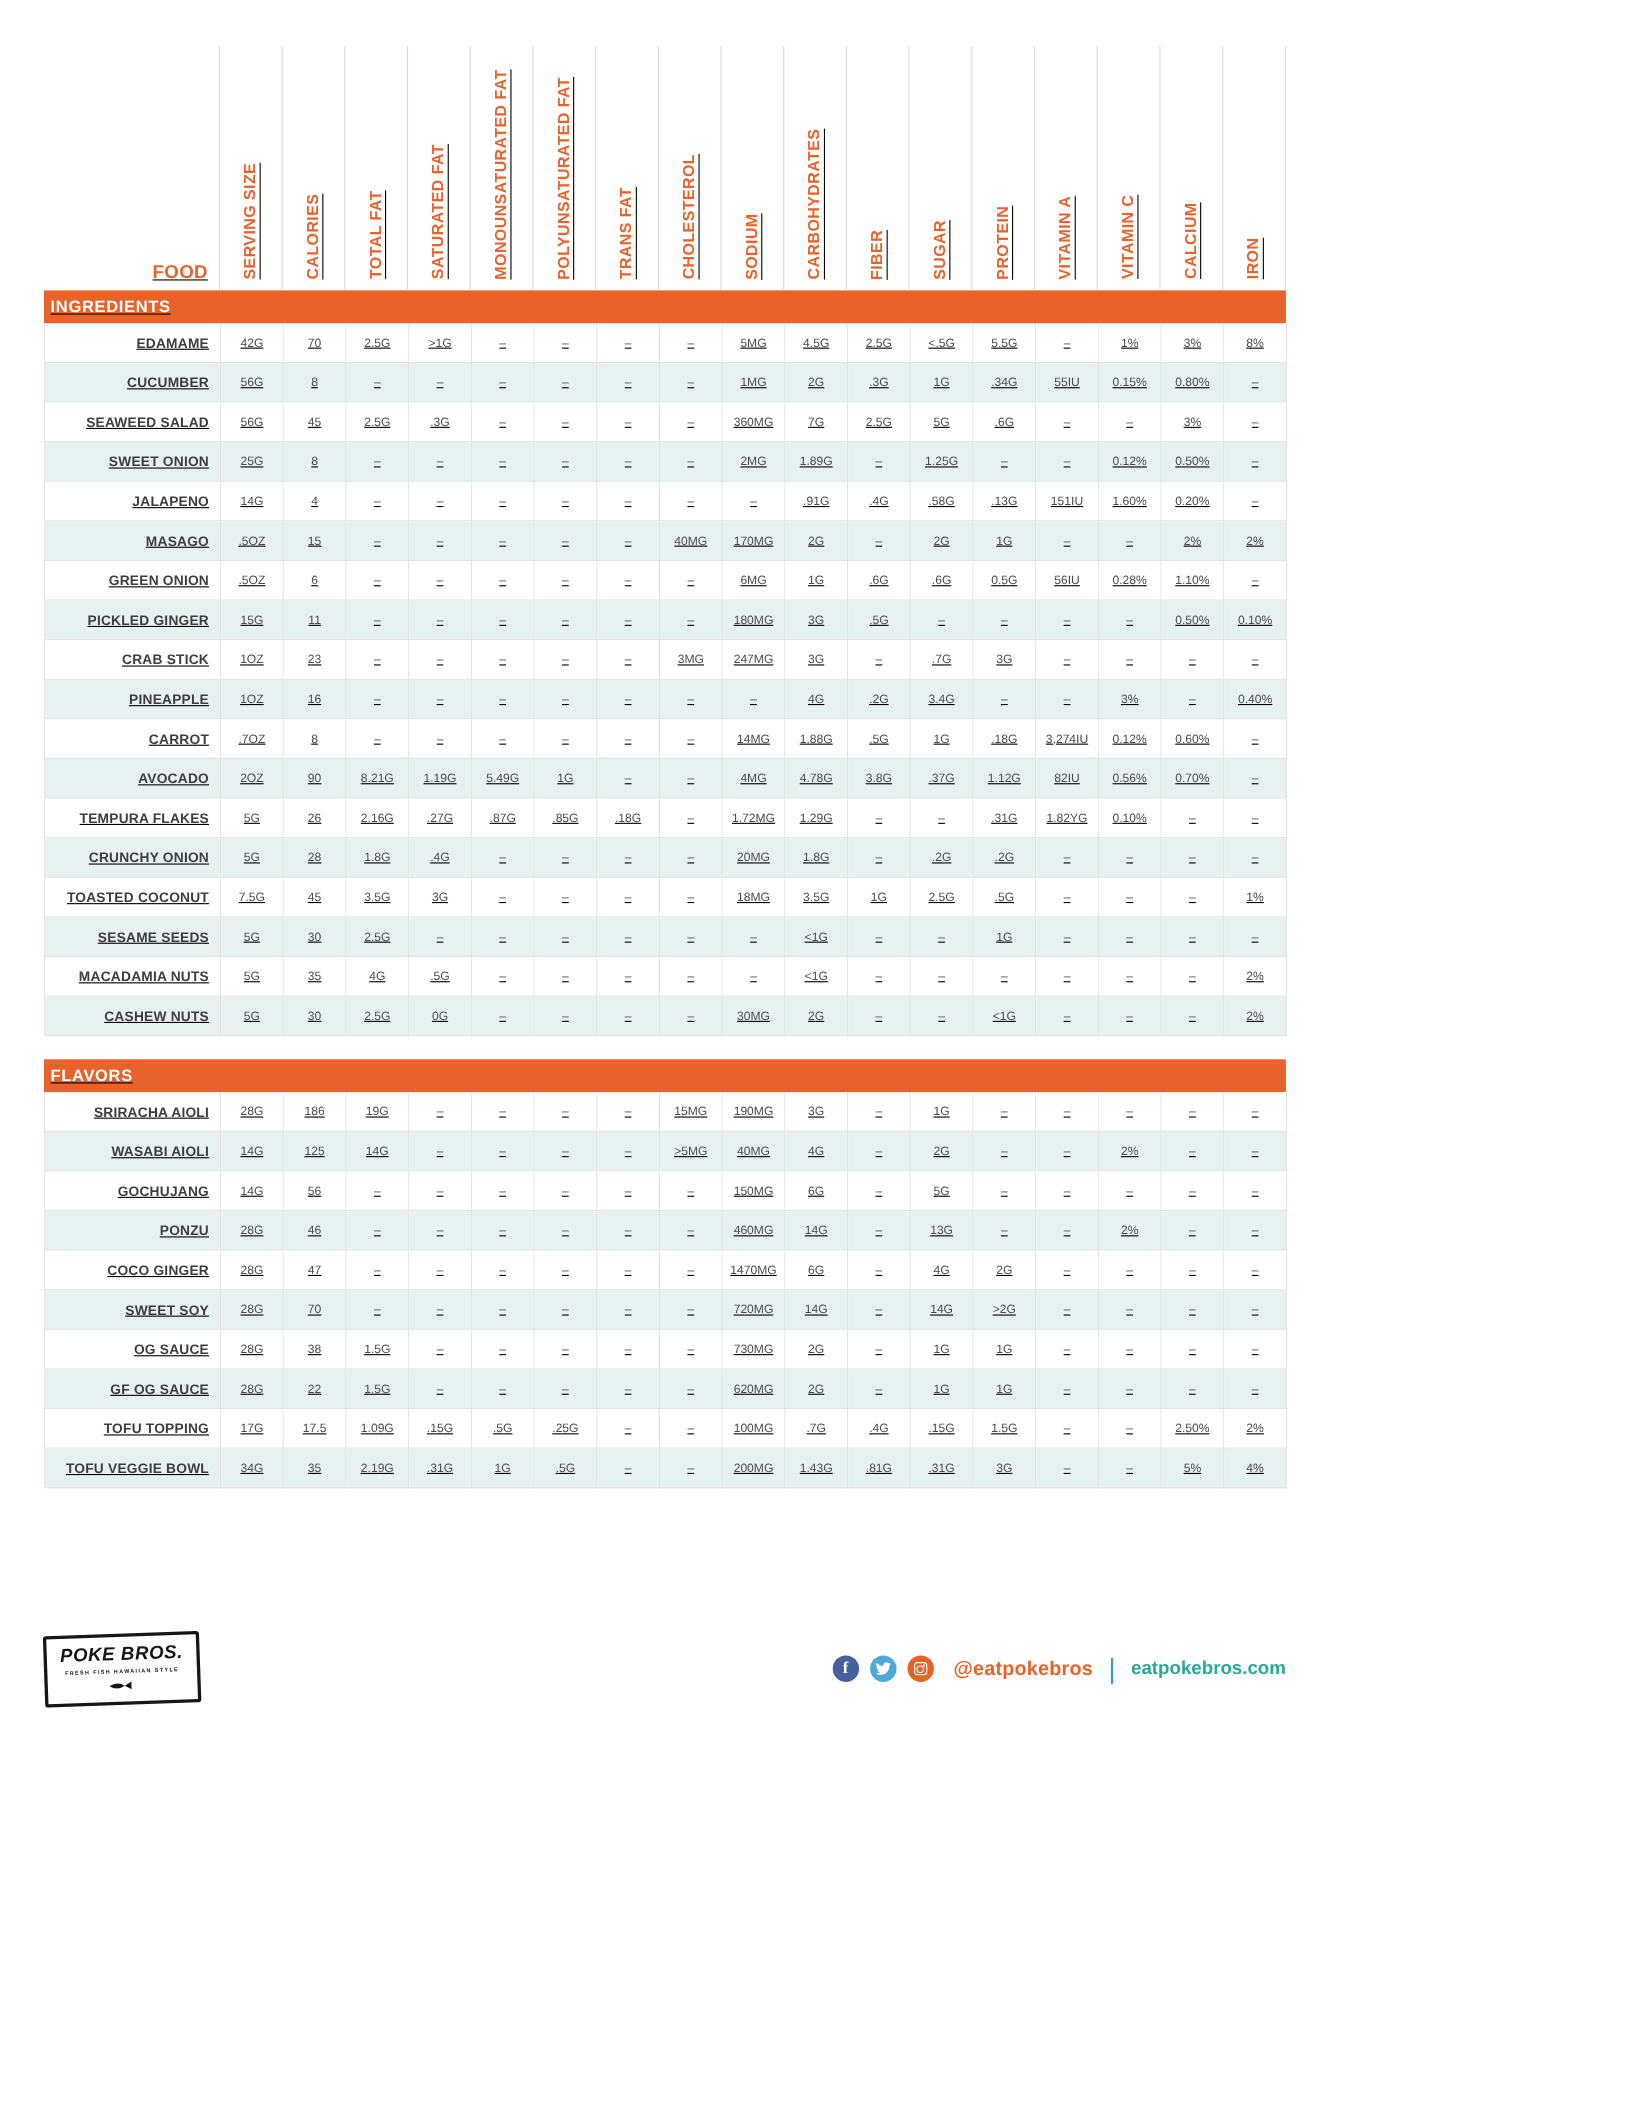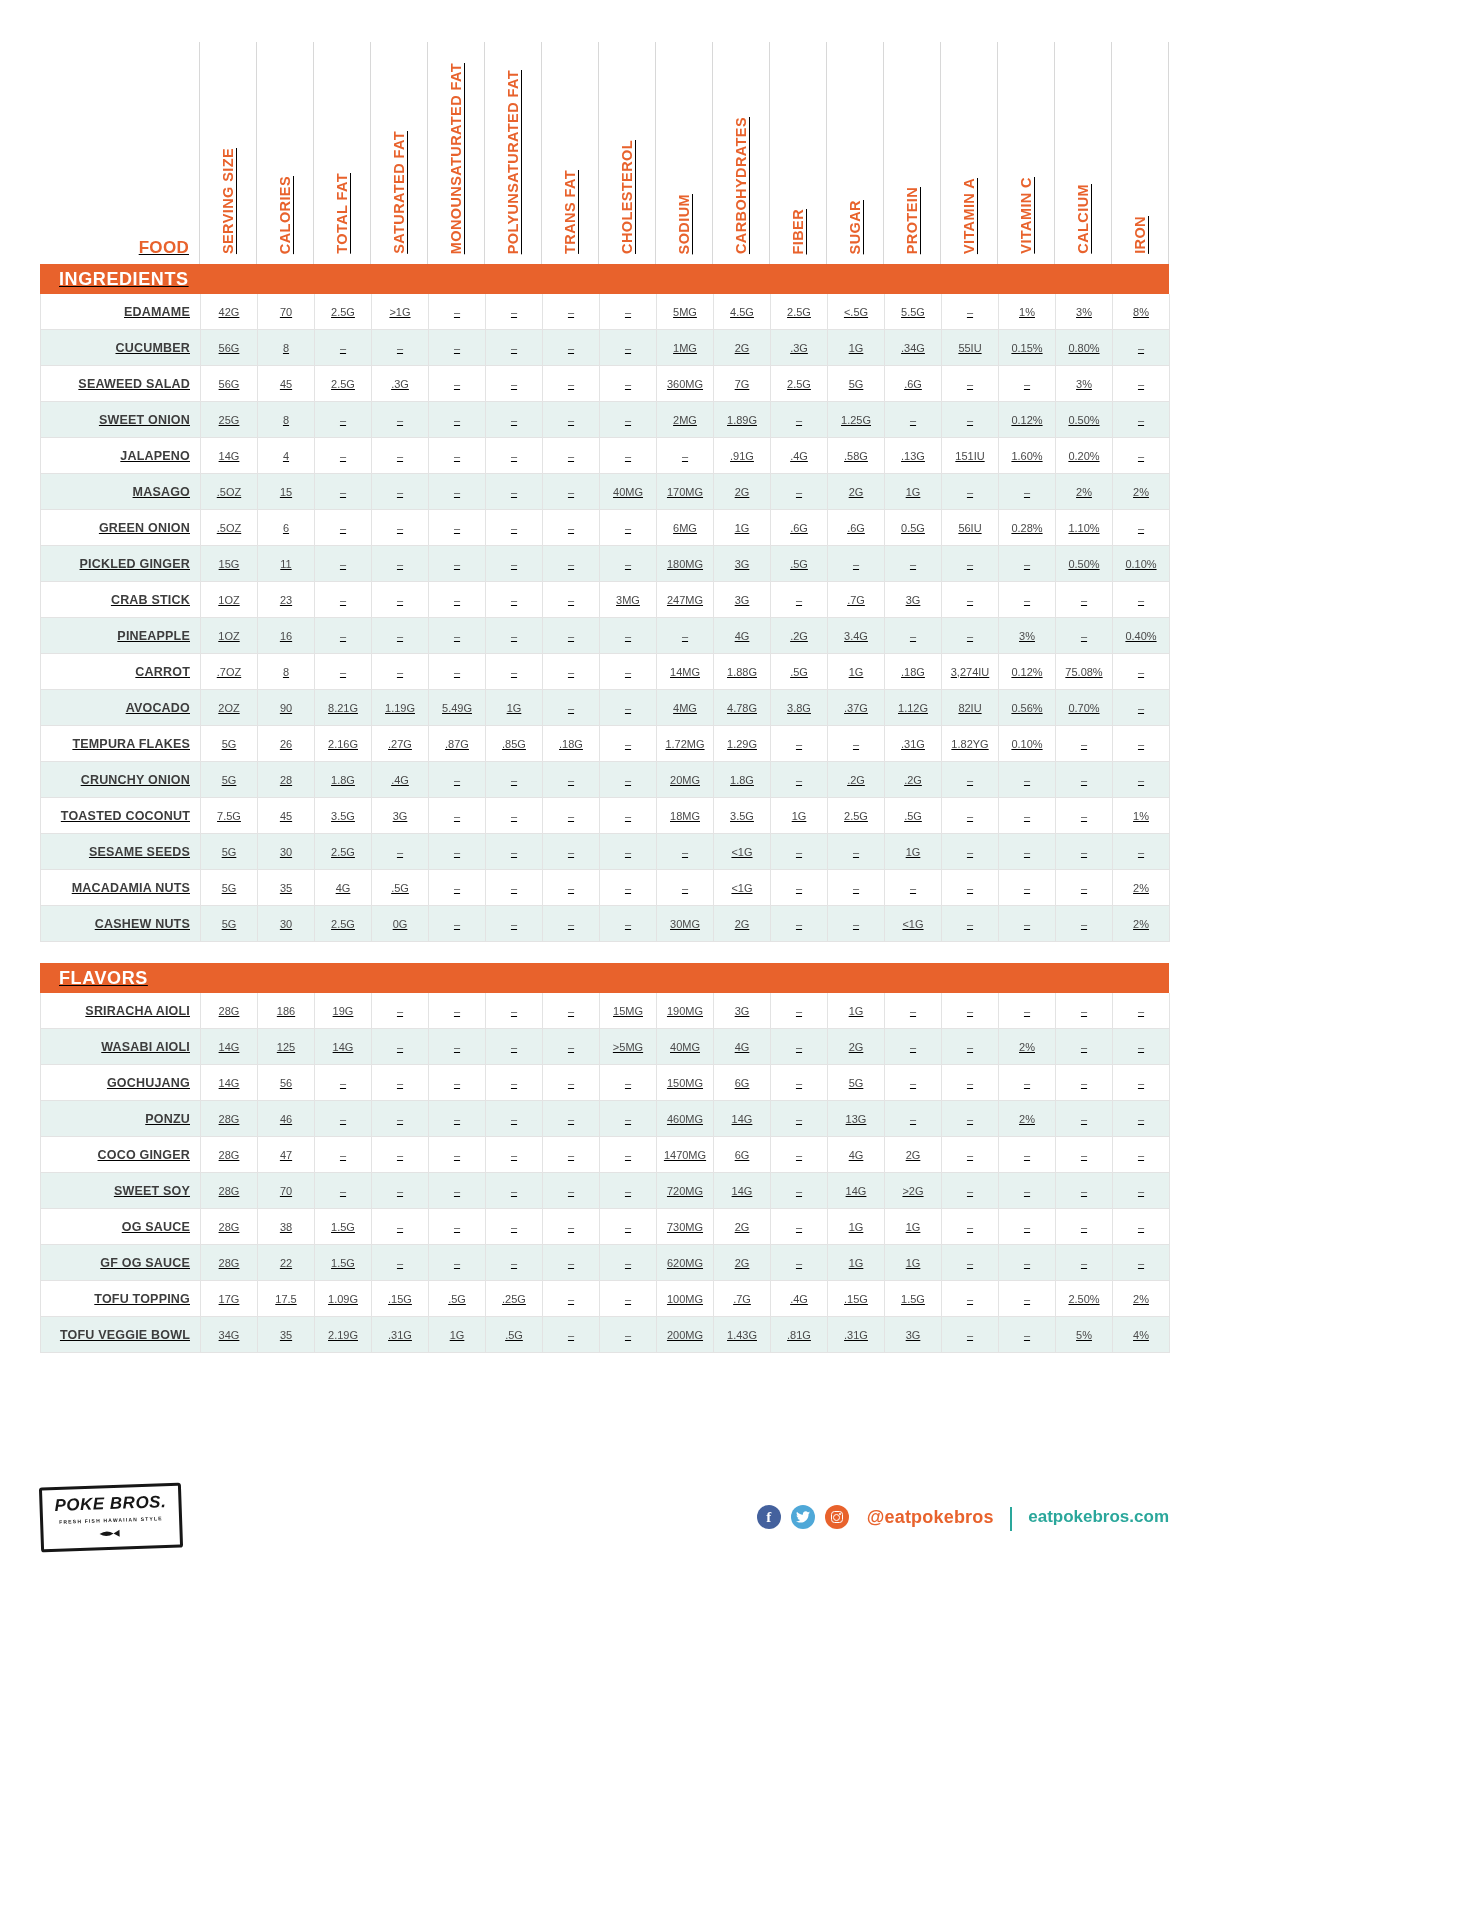--- a/index.html
+++ b/index.html
@@ -16,22 +16,22 @@
     padding:0 10px 6px 0; color:#E8622C; font-weight:700; font-size:17px;
     letter-spacing:0.3px; border-right:1px solid #D8D8D8;
   }
   .vcell { display:flex; align-items:flex-end; justify-content:center;
     border-right:1px solid #D8D8D8; padding-bottom:10px; }
   .vtext { writing-mode:vertical-rl; transform:rotate(180deg);
     color:#E8622C; font-weight:700; font-size:14.5px; letter-spacing:0.4px; white-space:nowrap; }
 
   
   .section-bar { height:30px; margin-top:21px; background:#E8622C; color:#fff;
-    display:flex; align-items:center; padding-left:19px;
-    font-weight:700; font-size:18px; letter-spacing:0.6px; }
+    display:flex; align-items:center; padding-left:6px;
+    font-weight:700; font-size:15px; letter-spacing:0.6px; }
   #sections > .section-bar:first-child { margin-top:0; }
 
   
   .body-grid { border-left:1px solid #E3E3E3; }
   .cell { height:36px; border-right:1px solid #E3E3E3; border-bottom:1px solid #E3E3E3;
     display:flex; align-items:center; background:#fff; }
   .cell.alt { background:#E7F2F0; }
   .cell.name { justify-content:flex-end; padding-right:10px; font-weight:700;
     font-size:12.5px; color:#3D3D3D; letter-spacing:0.2px; }
   .cell.val { justify-content:center; font-size:11px; color:#4A4A4A; }
@@ -312,21 +312,21 @@
           <div class="cell val">–</div>
           <div class="cell val">–</div>
           <div class="cell val">–</div>
           <div class="cell val">14MG</div>
           <div class="cell val">1.88G</div>
           <div class="cell val">.5G</div>
           <div class="cell val">1G</div>
           <div class="cell val">.18G</div>
           <div class="cell val">3,274IU</div>
           <div class="cell val">0.12%</div>
-          <div class="cell val">75.08%</div>
+          <div class="cell val">0.60%</div>
           <div class="cell val">–</div>
           <div class="cell name alt">AVOCADO</div>
           <div class="cell val alt">2OZ</div>
           <div class="cell val alt">90</div>
           <div class="cell val alt">8.21G</div>
           <div class="cell val alt">1.19G</div>
           <div class="cell val alt">5.49G</div>
           <div class="cell val alt">1G</div>
           <div class="cell val alt">–</div>
           <div class="cell val alt">–</div>

